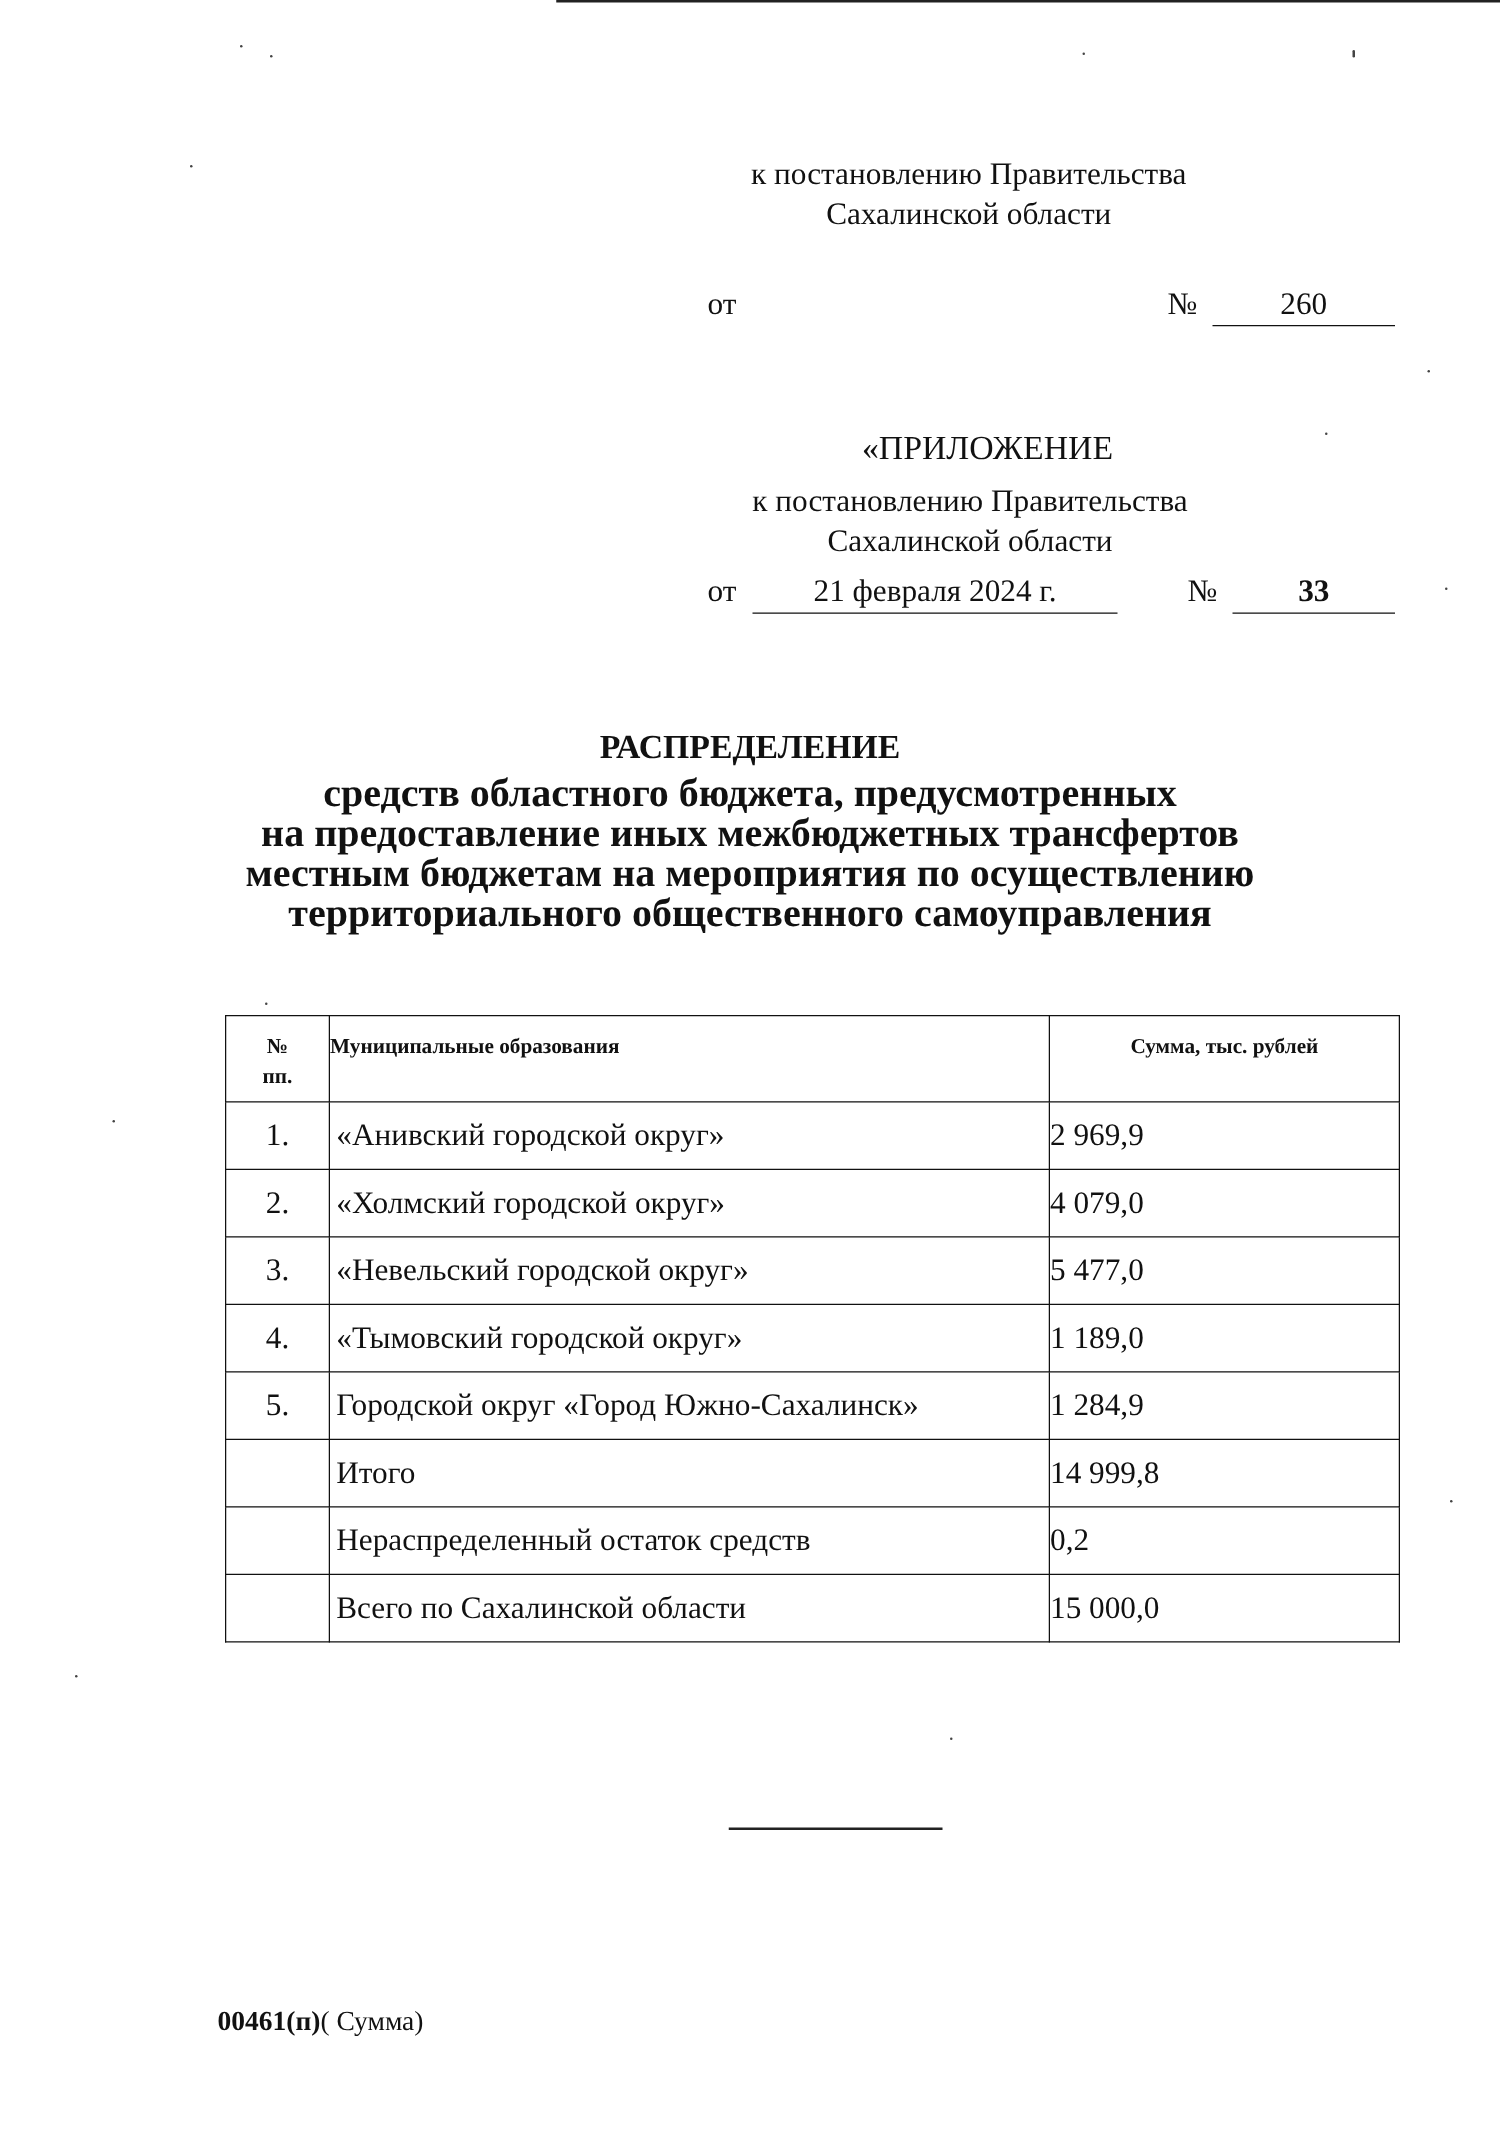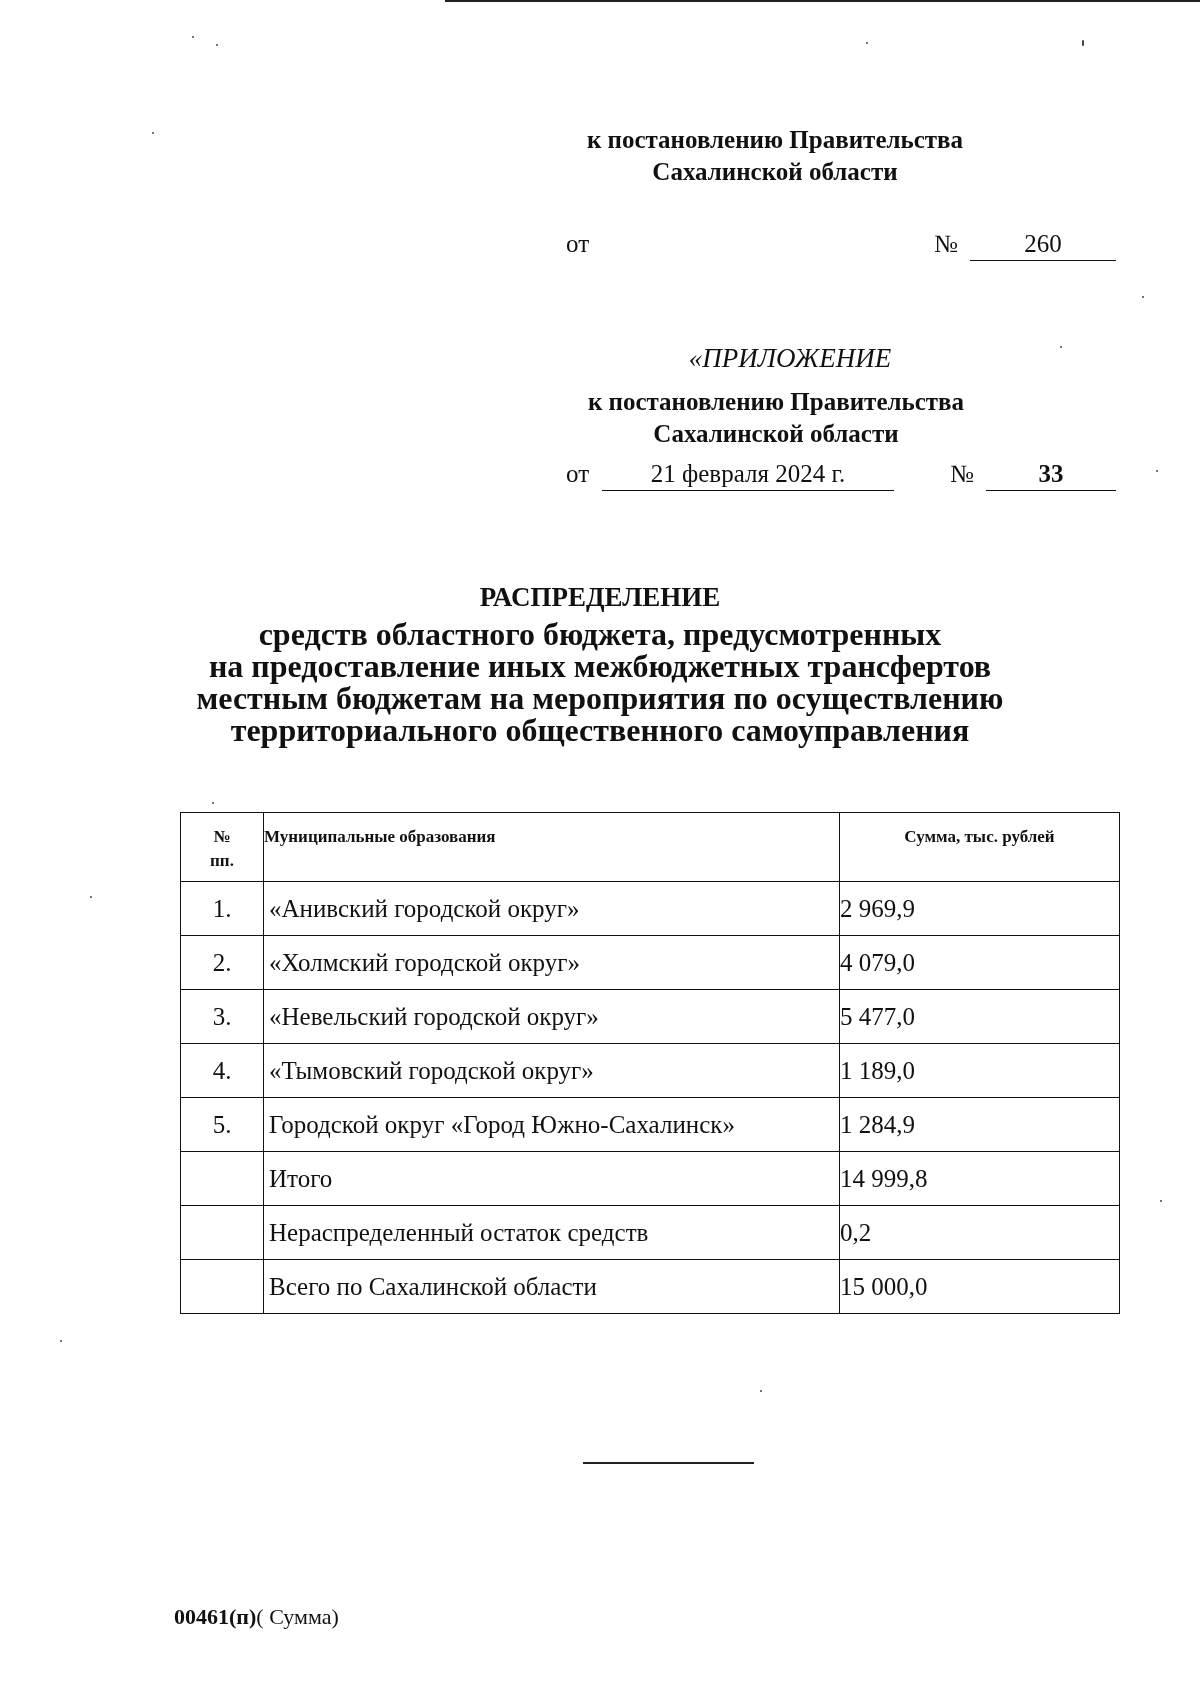--- a/index.html
+++ b/index.html
@@ -3,21 +3,21 @@
   <meta charset="utf-8">
   <style>
     html, body { margin: 0; padding: 0; background: #ffffff; }
     body {
       width: 1200px; height: 1708px; position: relative; overflow: hidden;
       font-family: "Liberation Serif", "DejaVu Serif", serif; color: #111;
     }
     .top-rule { position: absolute; top: 0; left: 445px; width: 755px; height: 2px; background: #222; }
     .block { position: absolute; text-align: center; }
     .appx-title { font-size: 27px; line-height: 32px; }
-    .appx-line { font-size: 25px; line-height: 32px; font-weight: bold; }
+    .appx-line { font-size: 25px; line-height: 32px; }
     .date-row { position: absolute; font-size: 25px; line-height: 32px; height: 34px; }
     .date-row .ot { position: absolute; left: 0; top: 0; }
     .date-row .fill { position: absolute; top: 0; border-bottom: 1.5px solid #111; text-align: center; height: 32px; }
     .date-row .no { position: absolute; top: 0; }
     .heading { position: absolute; left: 0; width: 1200px; text-align: center; font-weight: bold; }
     .heading .h1 { font-size: 27px; line-height: 34px; }
     .heading .sub { font-size: 32px; line-height: 32px; }
     table.dist { position: absolute; left: 180px; top: 812px; width: 940px; border-collapse: collapse; }
     table.dist td, table.dist th { border: 1.5px solid #111; padding: 0; }
     table.dist th { font-weight: bold; font-size: 17px; line-height: 24px; vertical-align: top; padding-top: 12px; height: 56px; }
@@ -39,21 +39,21 @@
   <div class="appx-line" style="margin-top:12px; margin-left:-80px;">к постановлению Правительства</div>
   <div class="appx-line" style="margin-left:-80px;">Сахалинской области</div>
 </div>
 <div class="date-row" style="left:566px; top:228px; width:550px;">
   <span class="ot">от</span>
   <span class="no" style="left:368px;">№</span>
   <span class="fill" style="left:404px; width:146px;">260</span>
 </div>
 
 <div class="block" style="left:590px; top:342px; width:450px;">
-  <div class="appx-title" style="margin-left:-50px;font-style:italic;">«ПРИЛОЖЕНИЕ</div>
+  <div class="appx-title" style="margin-left:-50px;">«ПРИЛОЖЕНИЕ</div>
   <div class="appx-line" style="margin-top:12px; margin-left:-78px;">к постановлению Правительства</div>
   <div class="appx-line" style="margin-left:-78px;">Сахалинской области</div>
 </div>
 <div class="date-row" style="left:566px; top:458px; width:550px;">
   <span class="ot">от</span>
   <span class="fill" style="left:36px; width:292px;">21 февраля 2024 г.</span>
   <span class="no" style="left:384px;">№</span>
   <span class="fill" style="left:420px; width:130px;font-weight:bold;">33</span>
 </div>
 

